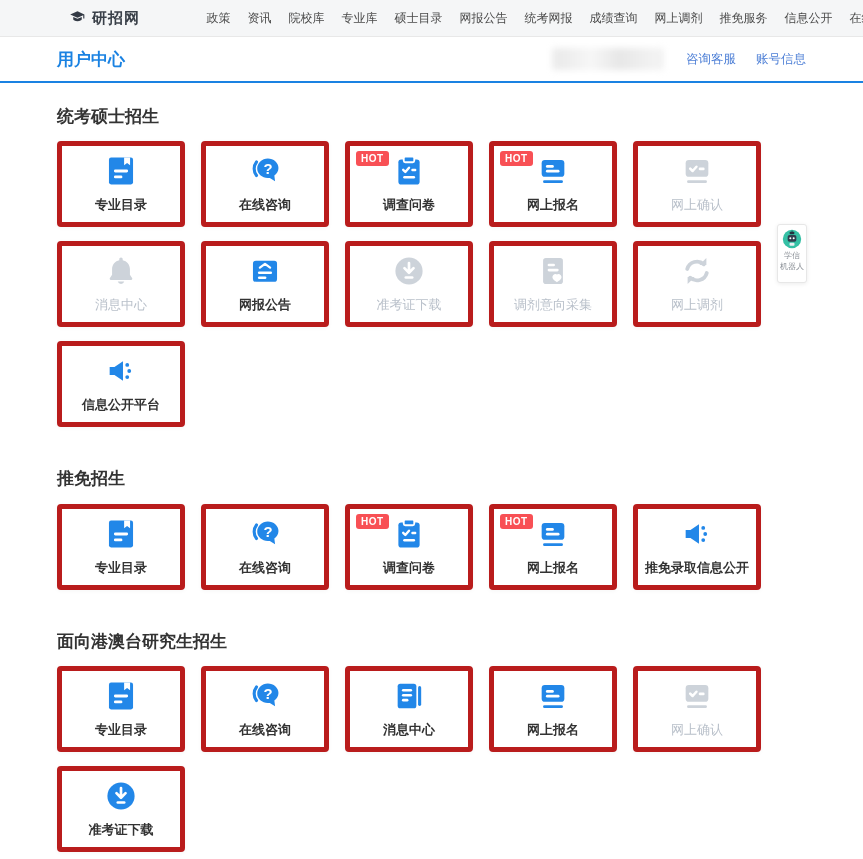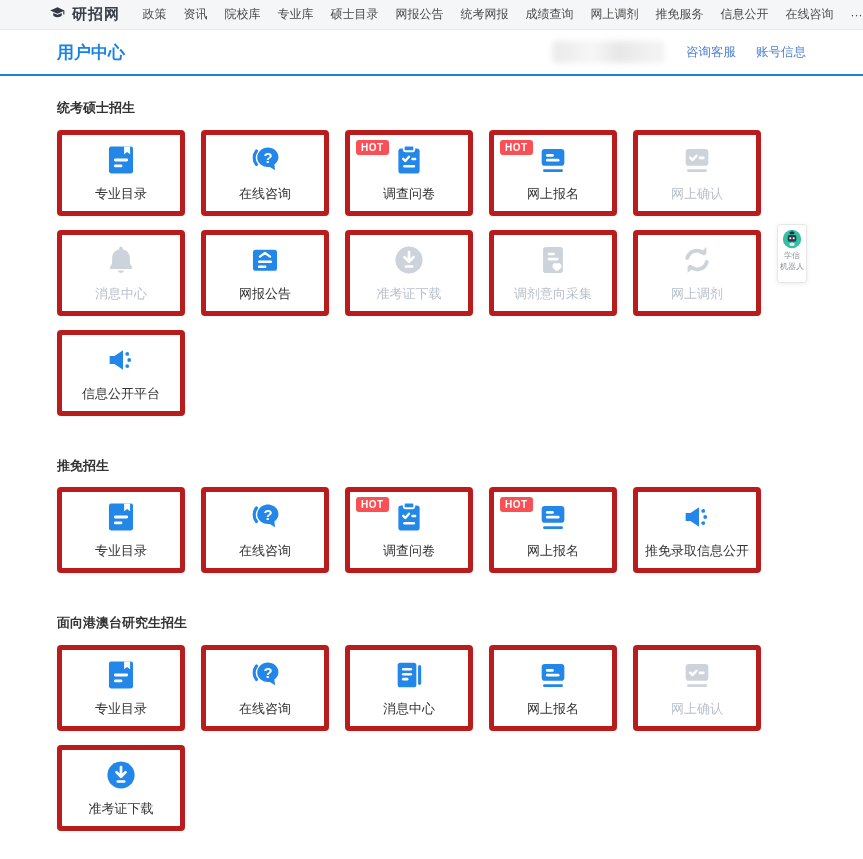--- a/index.html
+++ b/index.html
@@ -4,23 +4,23 @@
 <style>
   * { box-sizing: border-box; margin: 0; padding: 0; }
   body {
     width: 863px; height: 859px; margin: 0; position: relative;
     background: #fff; overflow: hidden;
     font-family: "Liberation Sans", "DejaVu Sans", sans-serif;
     color: #333;
   }
   
   .topnav {
-    height: 30px; background: #f5f6f7; border-bottom: 1px solid #e8e8e8;
-    display: flex; align-items: center; padding-left: 48px; padding-right: 100px;
-    font-size: 12px; color: #555; white-space: nowrap;
+    height: 37px; background: #f5f6f7; border-bottom: 1px solid #e8e8e8;
+    display: flex; align-items: center; padding-left: 68px; padding-right: 100px;
+    font-size: 12px; color: #555; white-space: nowrap; gap: 44px;
   }
   .logo { display: flex; align-items: center; gap: 5px; margin-right: 14px; cursor: pointer; }
   .logo svg { width: 19px; height: 16px; }
   .logo-text { font-size: 15px; font-weight: bold; color: #3a4049; letter-spacing: 1px; }
   .nav-menu { display: flex; list-style: none; align-items: center; }
   .nav-item { padding: 0 8.5px; cursor: pointer; color: #4a4a4a; }
   
   .header {
     height: 46px; display: flex; align-items: center; padding: 0 57px;
     border-bottom: 2px solid #1a82e2; background: #fff;
@@ -29,35 +29,35 @@
   .header-right { margin-left: auto; display: flex; align-items: center; justify-content: flex-end; }
   .redacted {
     width: 112px; height: 22px; margin-right: 22px; border-radius: 3px;
     background: linear-gradient(90deg,#ececec 10%,#f7f7f7 35%,#e7e7e7 60%,#f2f2f2 90%);
     filter: blur(3px);
   }
   .header-link { font-size: 12.5px; color: #4d7fd6; cursor: pointer; }
   .header-link + .header-link { margin-left: 20px; }
   
   .main { padding: 0 57px; }
-  .section-title { font-size: 13px; font-weight: bold; color: #333; margin: 42px 0 14px; line-height: 1.2; }
+  .section-title { font-size: 17px; font-weight: bold; color: #333; margin: 42px 0 14px; line-height: 1.2; }
   section:first-of-type .section-title { margin-top: 24px; }
   .card-grid { display: flex; flex-wrap: wrap; gap: 14px 16px; width: 706px; }
   .card {
     width: 128px; height: 86px; background: #fff; position: relative;
     border: 5px solid #b91c1c; border-radius: 4px;
     box-shadow: 0 1px 4px rgba(0,0,0,0.04);
     display: flex; flex-direction: column; align-items: center; justify-content: center;
     gap: 8px; cursor: pointer;
   }
   .card.disabled { cursor: default; }
   .card-icon { width: 34px; height: 34px; color: #2287e8; display: block; }
   .card-icon svg { width: 100%; height: 100%; display: block; }
   .card.disabled .card-icon { color: #cdd3da; }
-  .card-label { font-size: 13px; color: #333; font-weight: normal; }
+  .card-label { font-size: 13px; color: #333; font-weight: bold; }
   .card.disabled .card-label { color: #b9c0ca; font-weight: normal; }
   .hot-badge {
     position: absolute; top: 5px; left: 6px;
     background: #f85055; color: #fff; font-size: 10px; font-weight: bold;
     padding: 2px 5px; border-radius: 3px; letter-spacing: 0.5px; line-height: 1.1;
   }
   
   .robot-widget {
     position: absolute; top: 224px; left: 777px; width: 30px;
     background: #fff; border: 1px solid #e7e7e7; border-radius: 3px;

